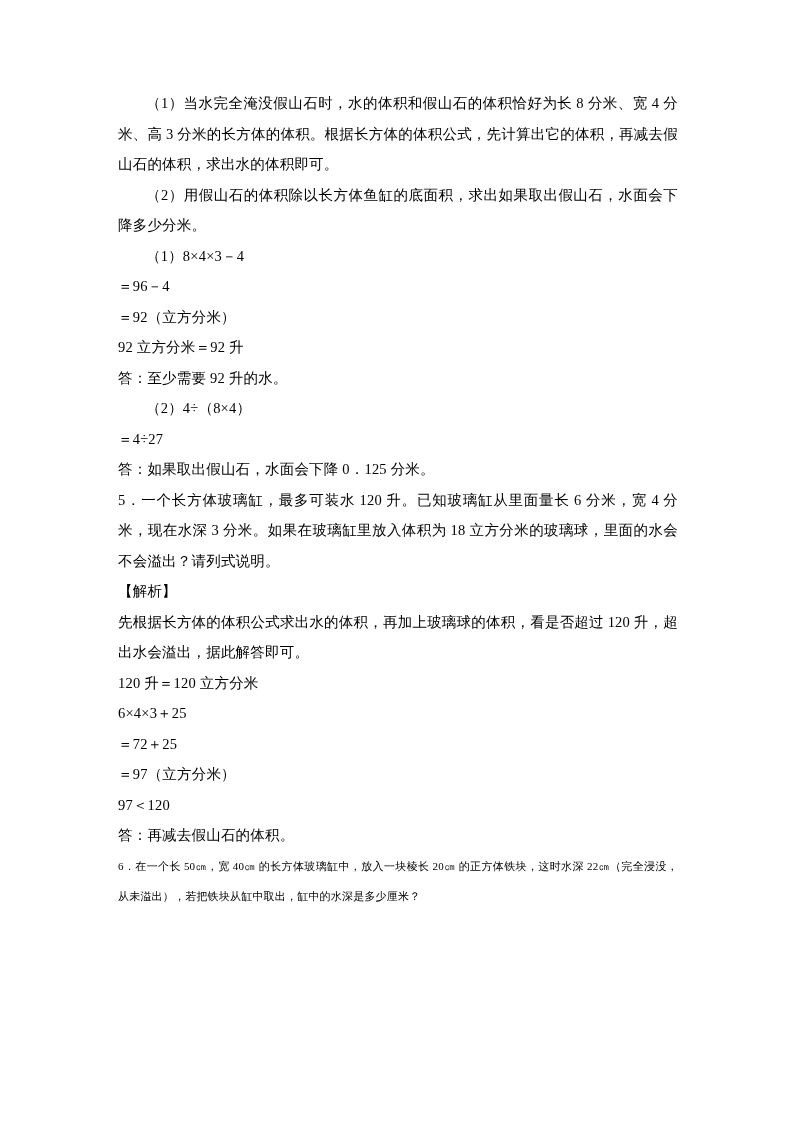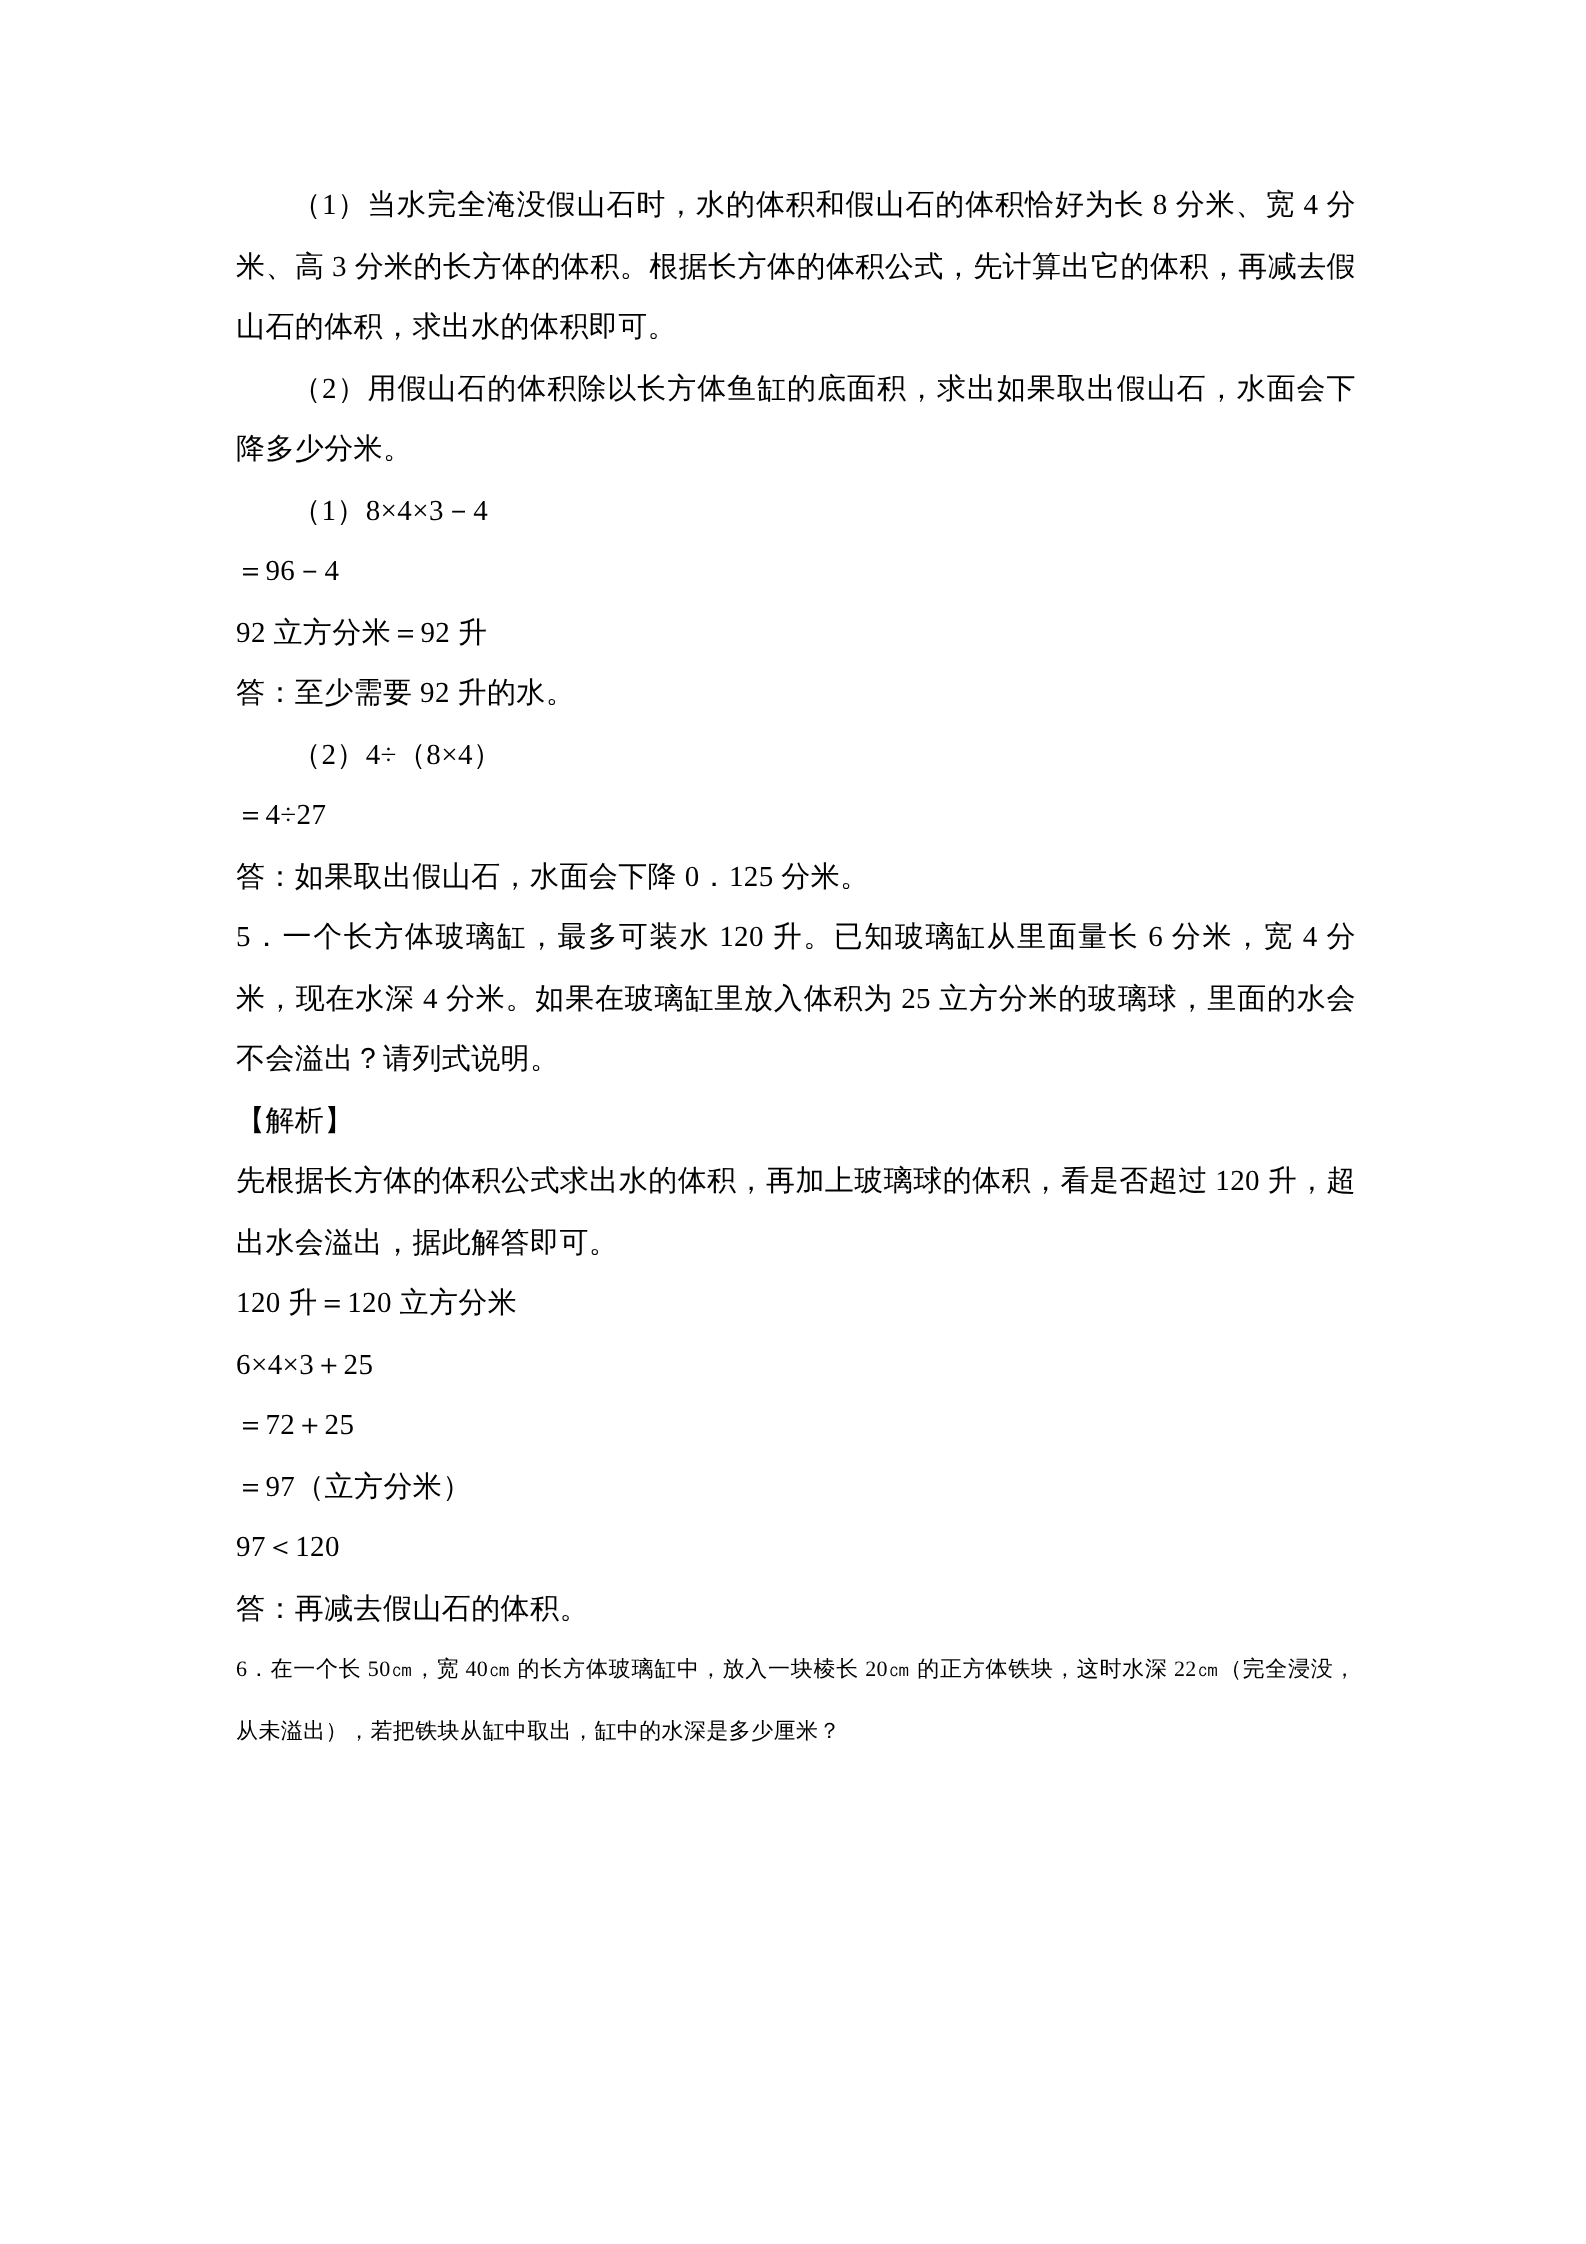--- a/index.html
+++ b/index.html
@@ -43,26 +43,27 @@
 </style>
 </head>
 <body>
 
 <div class="page">
   <div class="content">
     <p class="indent">（1）当水完全淹没假山石时，水的体积和假山石的体积恰好为长 8 分米、宽 4 分米、高 3 分米的长方体的体积。根据长方体的体积公式，先计算出它的体积，再减去假山石的体积，求出水的体积即可。</p>
     <p class="indent">（2）用假山石的体积除以长方体鱼缸的底面积，求出如果取出假山石，水面会下降多少分米。</p>
     <p class="indent">（1）8×4×3－4</p>
     <p>＝96－4</p>
+    <p>＝92（立方分米）</p>
     <p>92 立方分米＝92 升</p>
     <p>答：至少需要 92 升的水。</p>
     <p class="indent">（2）4÷（8×4）</p>
     <p>＝4÷27</p>
     <p>答：如果取出假山石，水面会下降 0．125 分米。</p>
-    <p>5．一个长方体玻璃缸，最多可装水 120 升。已知玻璃缸从里面量长 6 分米，宽 4 分米，现在水深 4 分米。如果在玻璃缸里放入体积为 25 立方分米的玻璃球，里面的水会不会溢出？请列式说明。</p>
+    <p>5．一个长方体玻璃缸，最多可装水 120 升。已知玻璃缸从里面量长 6 分米，宽 4 分米，现在水深 3 分米。如果在玻璃缸里放入体积为 18 立方分米的玻璃球，里面的水会不会溢出？请列式说明。</p>
     <p class="bold">【解析】</p>
     <p>先根据长方体的体积公式求出水的体积，再加上玻璃球的体积，看是否超过 120 升，超出水会溢出，据此解答即可。</p>
     <p>120 升＝120 立方分米</p>
     <p>6×4×3＋25</p>
     <p>＝72＋25</p>
     <p>＝97（立方分米）</p>
     <p>97＜120</p>
     <p>答：再减去假山石的体积。</p>
     <p class="small">6．在一个长 50㎝，宽 40㎝ 的长方体玻璃缸中，放入一块棱长 20㎝ 的正方体铁块，这时水深 22㎝（完全浸没，从未溢出），若把铁块从缸中取出，缸中的水深是多少厘米？</p>
   </div>

